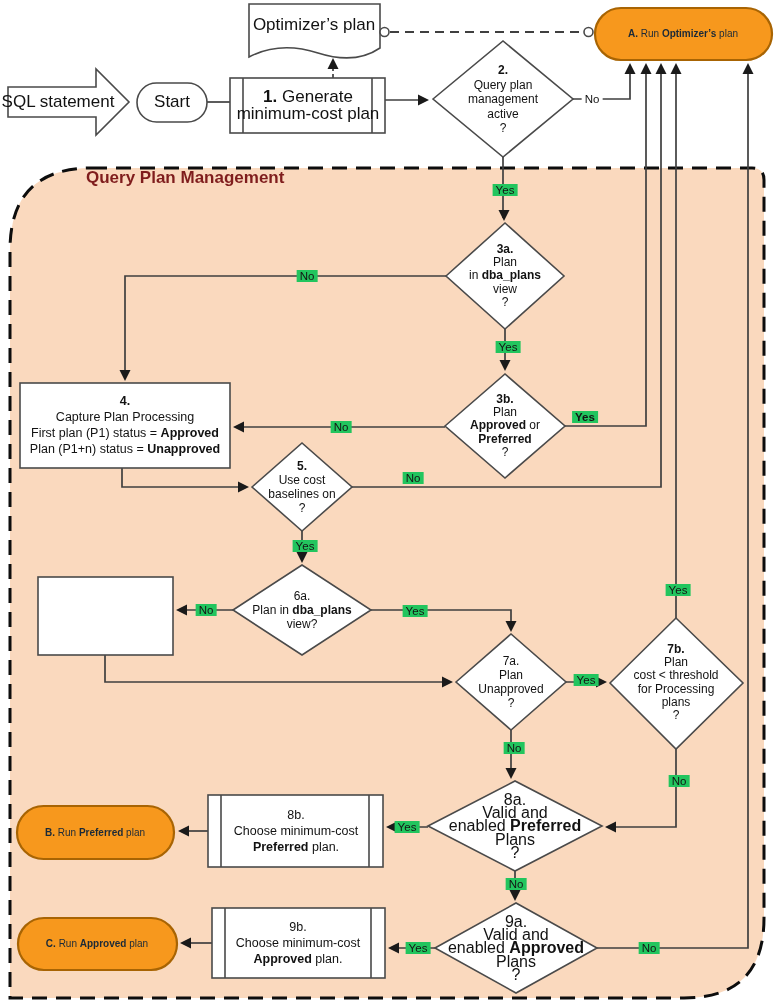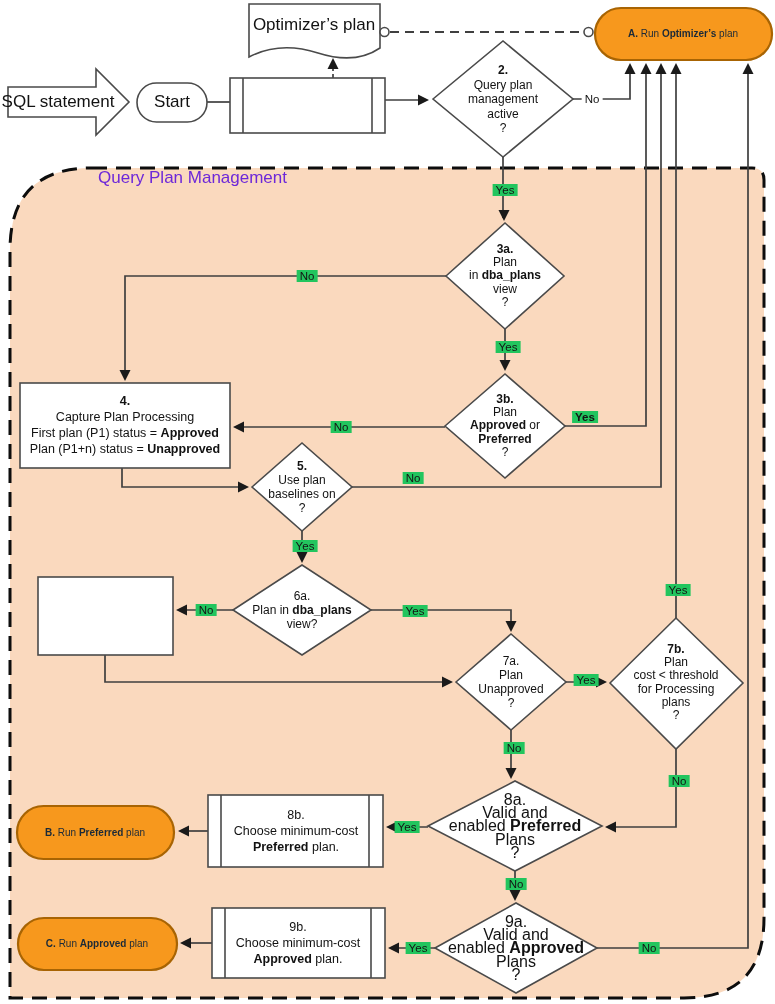--- a/index.html
+++ b/index.html
@@ -2,21 +2,21 @@
 <html><head>
 <meta charset="utf-8">
 <style>
   html,body{margin:0;padding:0;background:#fff;}
   .stage{position:relative;width:775px;height:1004px;background:#fff;overflow:hidden;
          font-family:"Liberation Sans",sans-serif;color:#111;}
   .stage svg{position:absolute;left:0;top:0;}
   .nt{position:absolute;transform:translate(-50%,-50%);text-align:center;white-space:nowrap;
       color:#121212;line-height:14px;}
   .oval-txt{color:#1b2a38;font-size:10px;}
-  .region-title{position:absolute;font-size:17px;font-weight:normal;color:#6d28d9;white-space:nowrap;margin-left:12px;}
+  .region-title{position:absolute;font-size:17px;font-weight:bold;color:#7f1d1d;white-space:nowrap;}
   .lbl{position:absolute;transform:translate(-50%,-50%);font-size:11.5px;color:#141414;
        background:#22c55e;padding:0 3px;white-space:nowrap;line-height:12px;}
   .lbl.w{background:#fff;}
   .lbl.bold{font-weight:bold;}
   .fs11{font-size:16px}.fs12{font-size:12px}.fs12b{font-size:12.5px}
   .fs13{font-size:17px}
   .lh13{line-height:13.2px}.lh14{line-height:14px}.lh15{line-height:14.6px}
   .lh16{line-height:16px}.lh17{line-height:17px}
 </style>
 </head>
@@ -114,26 +114,27 @@
       <rect x="17" y="806" width="157" height="53" rx="26.5"></rect>
       <rect x="18" y="918" width="159" height="52" rx="26"></rect>
     </g>
   </svg>
 
   <div class="region-title" style="left:86px;top:168px">Query Plan Management</div>
 
   <div class="nt fs13" style="left:58px;top:102px"><span>SQL statement</span></div>
   <div class="nt fs13" style="left:172px;top:102px"><span>Start</span></div>
   <div class="nt fs13" style="left:314px;top:25px"><span>Optimizer’s plan</span></div>
+  <div class="nt fs13 lh17" style="left:308px;top:105px"><b>1.</b><span> Generate</span><br><span>minimum-cost plan</span></div>
   <div class="nt fs12 lh15" style="left:503px;top:99px"><b>2.</b><br><span>Query plan</span><br><span>management</span><br><span>active</span><br><span>?</span></div>
   <div class="nt oval-txt" style="left:683px;top:34px"><b>A.</b><span> Run </span><b>Optimizer’s</b><span> plan</span></div>
   <div class="nt fs12 lh13" style="left:505px;top:276px"><b>3a.</b><br><span>Plan</span><br><span>in </span><b>dba_plans</b><br><span>view</span><br><span>?</span></div>
   <div class="nt fs12b lh16" style="left:125px;top:425px"><b>4.</b><br><span>Capture Plan Processing</span><br><span>First plan (P1) status = </span><b>Approved</b><br><span>Plan (P1+n) status = </span><b>Unapproved</b></div>
   <div class="nt fs12 lh13" style="left:505px;top:426px"><b>3b.</b><br><span>Plan</span><br><b>Approved</b><span> or</span><br><b>Preferred</b><br><span>?</span></div>
-  <div class="nt fs12 lh14" style="left:302px;top:487px"><b>5.</b><br><span>Use plan</span><br><span>baselines on</span><br><span>?</span></div>
+  <div class="nt fs12 lh14" style="left:302px;top:487px"><b>5.</b><br><span>Use cost</span><br><span>baselines on</span><br><span>?</span></div>
   <div class="nt fs12 lh14" style="left:302px;top:610px"><span>6a.</span><br><span>Plan in </span><b>dba_plans</b><br><span>view?</span></div>
   <div class="nt fs12 lh14" style="left:511px;top:682px"><span>7a.</span><br><span>Plan</span><br><span>Unapproved</span><br><span>?</span></div>
   <div class="nt fs12 lh13" style="left:676px;top:683px"><b>7b.</b><br><span>Plan</span><br><span>cost &lt; threshold</span><br><span>for Processing</span><br><span>plans</span><br><span>?</span></div>
   <div class="nt fs11 lh13" style="left:515px;top:826px"><span>8a.</span><br><span>Valid and</span><br><span>enabled </span><b>Preferred</b><br><span>Plans</span><br><span>?</span></div>
   <div class="nt fs12b lh16" style="left:296px;top:831px"><span>8b.</span><br><span>Choose minimum-cost</span><br><b>Preferred</b><span> plan.</span></div>
   <div class="nt oval-txt" style="left:95px;top:833px"><b>B.</b><span> Run </span><b>Preferred</b><span> plan</span></div>
   <div class="nt fs11 lh13" style="left:516px;top:948px"><span>9a.</span><br><span>Valid and</span><br><span>enabled </span><b>Approved</b><br><span>Plans</span><br><span>?</span></div>
   <div class="nt fs12b lh16" style="left:298px;top:943px"><span>9b.</span><br><span>Choose minimum-cost</span><br><b>Approved</b><span> plan.</span></div>
   <div class="nt oval-txt" style="left:97px;top:944px"><b>C.</b><span> Run </span><b>Approved</b><span> plan</span></div>
 

